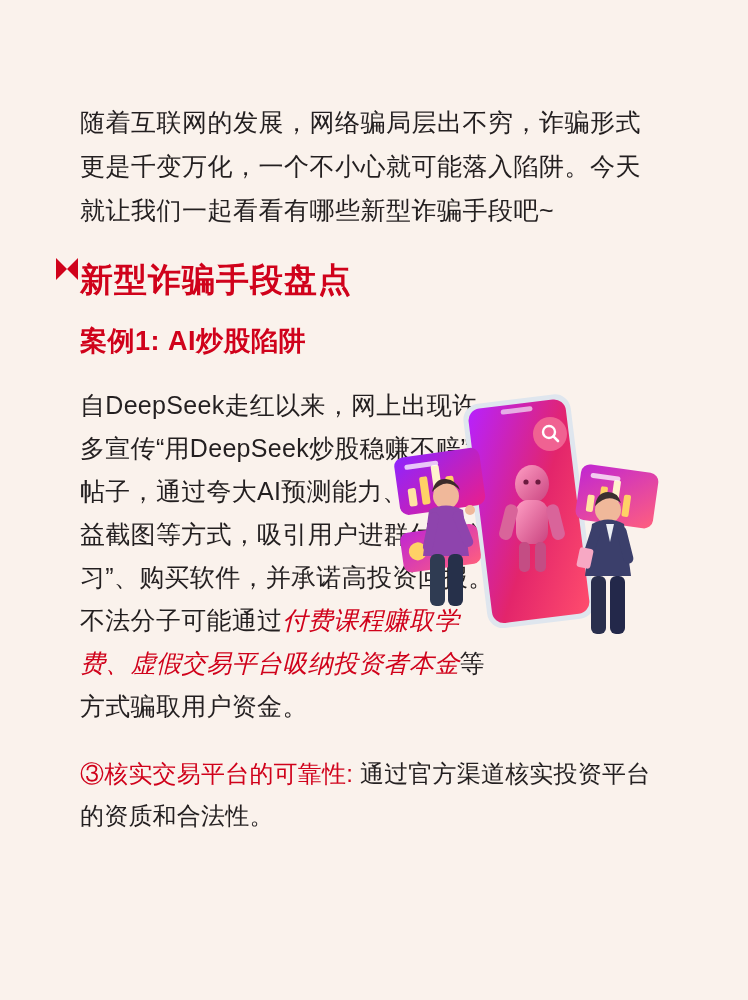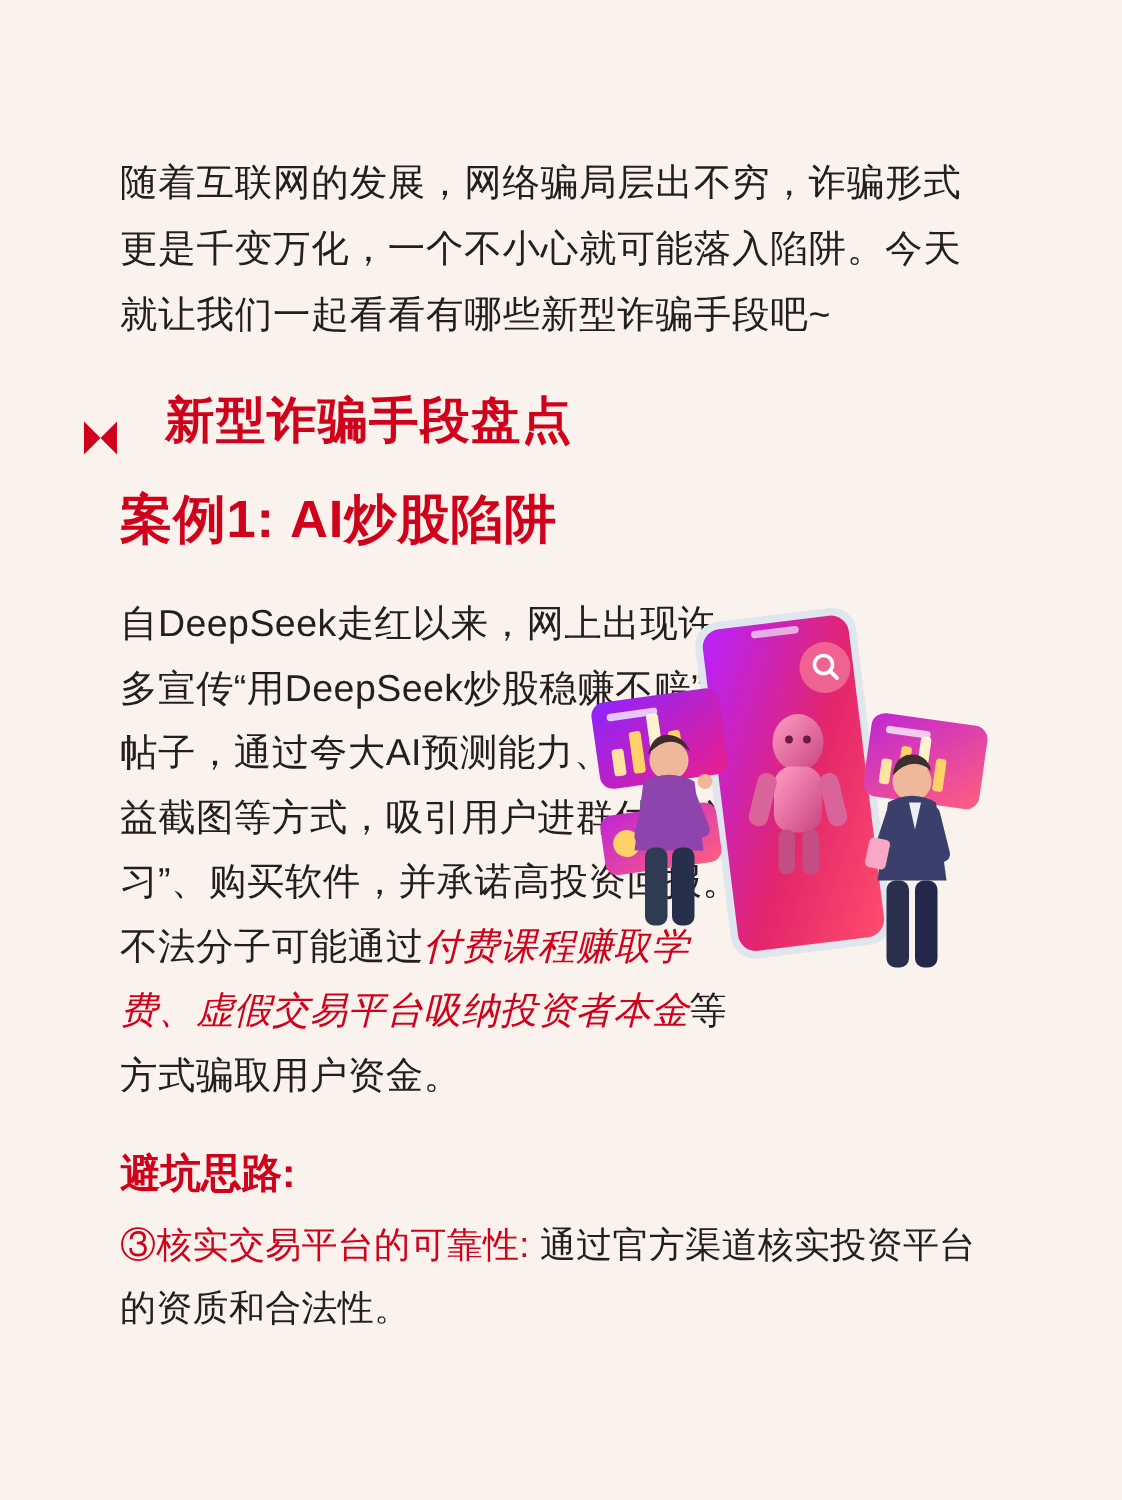--- a/index.html
+++ b/index.html
@@ -23,23 +23,22 @@
   }
   .intro {
     font-size: 25px;
     line-height: 44px;
     letter-spacing: 0.5px;
     color: #231f20;
     margin: 0 0 24px 0;
   }
   .section-heading {
     display: flex;
-    align-items: flex-end;
+    align-items: flex-start;
     margin: 26px 0 20px -24px;
-    gap: 30px;
   }
   .diamond {
     width: 0;
     height: 0;
     border: 11px solid transparent;
     border-left-color: #d0021b;
     position: relative;
     margin-right: 2px;
   }
   .diamond::after {
@@ -52,21 +51,21 @@
     border: 11px solid transparent;
     border-right-color: #d0021b;
   }
   .section-heading .txt {
     font-size: 33px;
     font-weight: bold;
     color: #d0021b;
     letter-spacing: 1px;
   }
   .case-title {
-    font-size: 35px;
+    font-size: 27px;
     font-weight: bold;
     color: #d0021b;
     margin: 10px 0 14px 0;
     letter-spacing: 0.5px;
   }
   .body-block {
     position: relative;
     min-height: 280px;
   }
   .body-text {
@@ -211,17 +210,16 @@
           <rect x="-17" y="32" width="15" height="58" rx="6" fill="#2a2f4d"></rect>
           <rect x="2" y="32" width="15" height="58" rx="6" fill="#23284a"></rect>
           <rect x="-30" y="4" width="14" height="20" rx="3" fill="#f7a8c4" transform="rotate(12 -23 14)"></rect>
         </g>
       </svg>
     </div>
 
     <p class="body-text"><span>自DeepSeek走红以来，网上出现许多宣传“用DeepSeek炒股稳赚不赔”的帖子，通过夸大AI预测能力、伪造收益截图等方式，吸引用户进群付费“学习”、购买软件，并承诺高投资回报。不法分子可能通过</span><span class="hl">付费课程赚取学费、虚假交易平台吸纳投资者本金</span><span>等方式骗取用户资金。</span></p>
   </div>
 
-  <h3 class="tips-title">避坑思路:</h3>
 
   <p class="tip"><span class="lead">③核实交易平台的可靠性:</span><span> 通过官方渠道核实投资平台的资质和合法性。</span></p>
 
 </div>
 
 </body></html>

